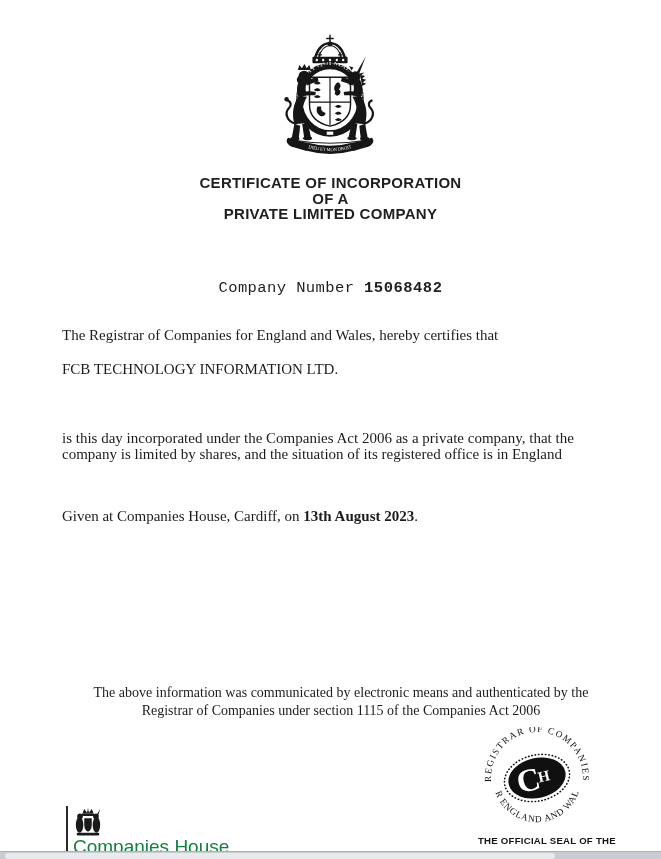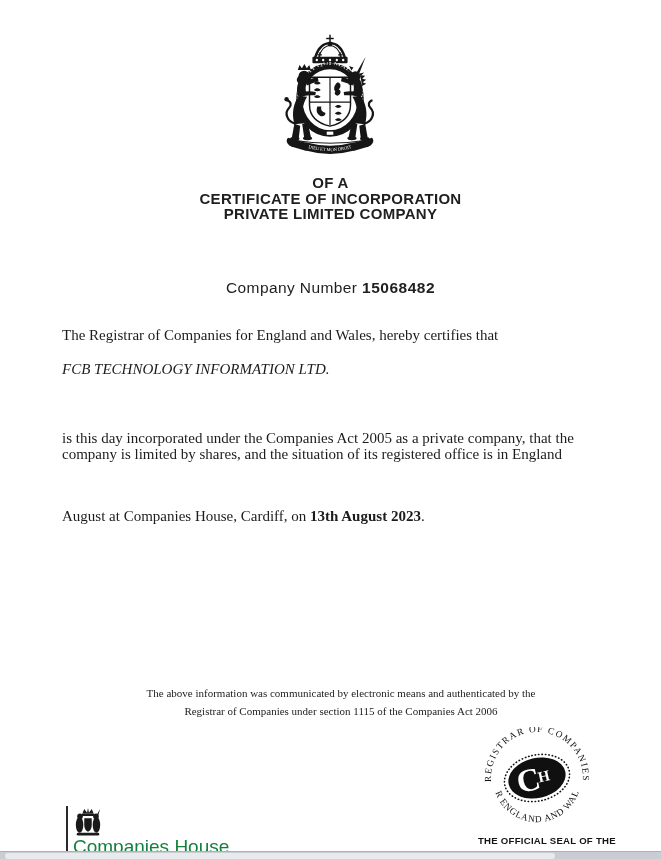--- a/index.html
+++ b/index.html
@@ -28,46 +28,46 @@
     font-size: 15px;
     line-height: 15.6px;
     letter-spacing: 0.3px;
     color: #1f1f1f;
   }
   .company-number-line {
     position: absolute;
     left: 0; top: 279px;
     width: 100%;
     text-align: center;
-    font-family: Liberation Sans, sans-serif;
+    font-family: Liberation Mono, monospace;
     font-size: 15.5px;
     letter-spacing: 0.4px;
     color: #1f1f1f;
   }
   .company-number-line b { letter-spacing: 0.5px; }
   .body-text {
     position: absolute;
     left: 62px;
     width: 552px;
     font-family: "Liberation Serif", serif;
     font-size: 15px;
     color: #1c1c1c;
   }
   .certifies { top: 327px; }
-  .company-name { top: 361px; font-style: italic; }
+  .company-name { top: 361px; }
   .incorporation { top: 430px; line-height: 16.2px; }
   .incorporation span { display: block; }
   .given { top: 508px; }
   .auth-note {
     position: absolute;
     left: 0; top: 684px;
     width: 100%;
     text-align: center;
     font-family: "Liberation Serif", serif;
-    font-size: 11px;
+    font-size: 14px;
     line-height: 18px;
     color: #1c1c1c;
     padding-left: 21px;
   }
   .auth-note span { display: block; }
   .seal {
     position: absolute;
     left: 476px; top: 727px;
     width: 122px; height: 100px;
   }
@@ -216,40 +216,40 @@
       <path d="M84 236 L122 246 L122 263 L94 255 C82 251 78 242 84 236 Z"></path>
       <path d="M256 236 L218 246 L218 263 L246 255 C258 251 262 242 256 236 Z"></path>
       <path d="M120 245 Q170 259 220 245 L220 262 Q170 276 120 262 Z"></path>
     </g>
     <text font-family="Liberation Serif, serif" font-size="9.5" fill="#ffffff" text-anchor="middle">
       <textPath href="#mottoArc" startOffset="50%" textLength="90" lengthAdjust="spacingAndGlyphs">DIEU ET MON DROIT</textPath>
     </text>
   </svg>
 
   <div class="title-block">
+    <div>CERTIFICATE OF INCORPORATION</div>
     <div>OF A</div>
-    <div>CERTIFICATE OF INCORPORATION</div>
     <div>PRIVATE LIMITED COMPANY</div>
   </div>
 
   <div class="company-number-line">
     <span>Company Number </span><b>15068482</b>
   </div>
 
   <div class="body-text certifies">The Registrar of Companies for England and Wales, hereby certifies that</div>
 
   <div class="body-text company-name">FCB TECHNOLOGY INFORMATION LTD.</div>
 
   <div class="body-text incorporation">
-    <span>is this day incorporated under the Companies Act 2005 as a private company, that the</span>
+    <span>is this day incorporated under the Companies Act 2006 as a private company, that the</span>
     <span>company is limited by shares, and the situation of its registered office is in England</span>
   </div>
 
   <div class="body-text given">
-    <span>August at Companies House, Cardiff, on </span><b>13th August 2023</b><span>.</span>
+    <span>Given at Companies House, Cardiff, on </span><b>13th August 2023</b><span>.</span>
   </div>
 
   <div class="auth-note">
     <span>The above information was communicated by electronic means and authenticated by the</span>
     <span>Registrar of Companies under section 1115 of the Companies Act 2006</span>
   </div>
 
   <svg class="seal" viewBox="0 0 122 100">
     <defs>
       <path id="sealTopArc" d="M 17.8 66.7 A 46 46 0 1 1 104.2 66.7"></path>

